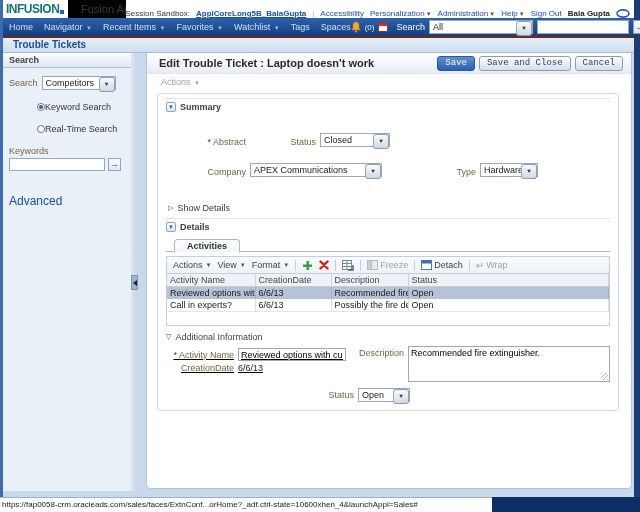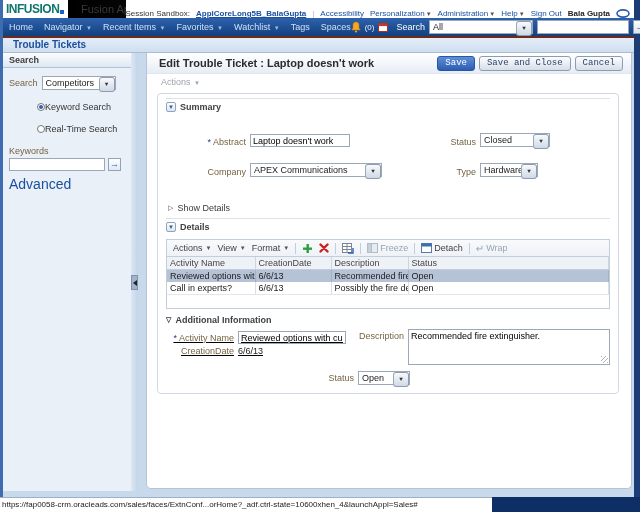--- a/index.html
+++ b/index.html
@@ -57,21 +57,21 @@
   .side-row { display:flex; align-items:center; gap:4px; margin-bottom:8px; }
   .radio-row { display:flex; align-items:center; margin:12px 0; color:#333;padding-left:28px; }
   .radio { width:8px; height:8px; border:1px solid #777; border-radius:50%; background:#fff;
            display:inline-flex; align-items:center; justify-content:center; }
   .radio.sel::after { content:""; width:4px; height:4px; background:#2f62b2; border-radius:50%; }
   .kw-label { margin:8px 0 2px 0; }
   .kw-row { display:flex; gap:3px; align-items:center; }
   .kw-input { width:96px; height:13px; border:1px solid #9aa8ba; font-size:9px; padding:0 2px; }
   .mini-go { width:13px; height:13px; border:1px solid #8fa3bd; background:linear-gradient(#fff,#e0e8f1);
              color:#2a5db0; font-size:9px; line-height:11px; text-align:center; }
-  .adv-link { display:inline-block; margin-top:5px; color:#1b4fa0; text-decoration:none; font-size:14px; }
+  .adv-link { display:inline-block; margin-top:23px; color:#1b4fa0; text-decoration:none; font-size:12px; }
 
   .splitter { width:7px; background:linear-gradient(to right,#dce7f3,#c2d4e9); position:relative; }
   .splitter-handle { position:absolute; top:222px; left:0; width:7px; height:15px; background:#9fb3cc;
                      border:1px solid #7e93ad; display:flex; align-items:center; justify-content:center; }
   .splitter-handle::after { content:""; border-right:4px solid #222; border-top:3px solid transparent;
                             border-bottom:3px solid transparent; }
 
   
   .main { flex:1; padding:0 2px 2px 8px; }
   .main-box { background:#fff; height:100%; border:1px solid #b6c3d4; border-top:none;
@@ -122,21 +122,21 @@
   table.grid th { background:#eef2f7; border-right:1px solid #cdd6e0; border-bottom:1px solid #c3cedb;
                   font-weight:normal; color:#454545; text-align:left; padding:1px 3px; height:12px;
                   white-space:nowrap; overflow:hidden; }
   table.grid td { border-right:1px solid #d8dfe7; padding:1px 3px; height:12px; white-space:nowrap;
                   overflow:hidden; color:#1c1c1c; }
   tr.sel-row td { background:#b6c2d6; border-right-color:#a3b0c6; }
   tr.plain-row td { border-bottom:1px solid #e2e7ed; }
   .table-empty { height:13px; background:#fff; }
 
   .addl { margin-top:6px; }
-  .addl-header { display:flex; align-items:center; gap:4px; font-weight:bold; color:#3f3f3f;
+  .addl-header { display:flex; align-items:center; gap:4px; font-weight:normal; color:#3f3f3f;
                  font-size:9px; margin-bottom:4px; }
   .addl-body { display:flex; }
   .addl-left { width:190px; }
   .addl-row { display:flex; align-items:center; margin:2px 0;text-decoration:underline; }
   .lblA { width:72px; text-align:right; color:#756442; padding-right:4px; white-space:nowrap; }
   .desc-lbl { width:52px; text-align:right; color:#756442; padding-right:4px; padding-top:2px; }
   .desc-wrap { flex:1; position:relative; }
   .desc-area { width:100%; height:36px; border:1px solid #9aa8ba; font-size:9px;
                font-family:"Liberation Sans", sans-serif; padding:1px 2px; resize:none; }
   .grip { position:absolute; right:2px; bottom:4px; width:7px; height:7px;
@@ -257,21 +257,20 @@
 
         <div class="form-panel">
 
           <div class="sec-header">
             <span class="collapse-box">▼</span>
             <span>Summary</span>
           </div>
           <div class="frm-grid">
             <div class="frm-row">
               <span class="lblL"><span class="req">*</span> <span>Abstract</span></span>
-              <span class="fieldL"><input class="txt" style="width: 100px;" type="text" value="Laptop doesn't work"></span>
               <span class="lblR">Status</span>
               <div class="fselect" style="width:70px">
                 <span class="val">Closed</span>
                 <span class="btn">▼</span>
               </div>
             </div>
             <div class="frm-row">
               <span class="lblL">Company</span>
               <span class="fieldL">
                 <div class="fselect" style="width:132px">
@@ -290,20 +289,23 @@
           <div class="show-details">
             <span class="tri">▷</span>
             <span>Show Details</span>
           </div>
 
           <div class="sec-header">
             <span class="collapse-box">▼</span>
             <span>Details</span>
           </div>
 
+          <div class="tabs">
+            <span class="tab">Activities</span>
+          </div>
 
           <div class="tableblock">
             <div class="toolbar">
               <span class="tb-item">
                   <span>Actions</span>
                   <span class="caret">▼</span>
                 </span>
               <span class="tb-item">
                   <span>View</span>
                   <span class="caret">▼</span>

